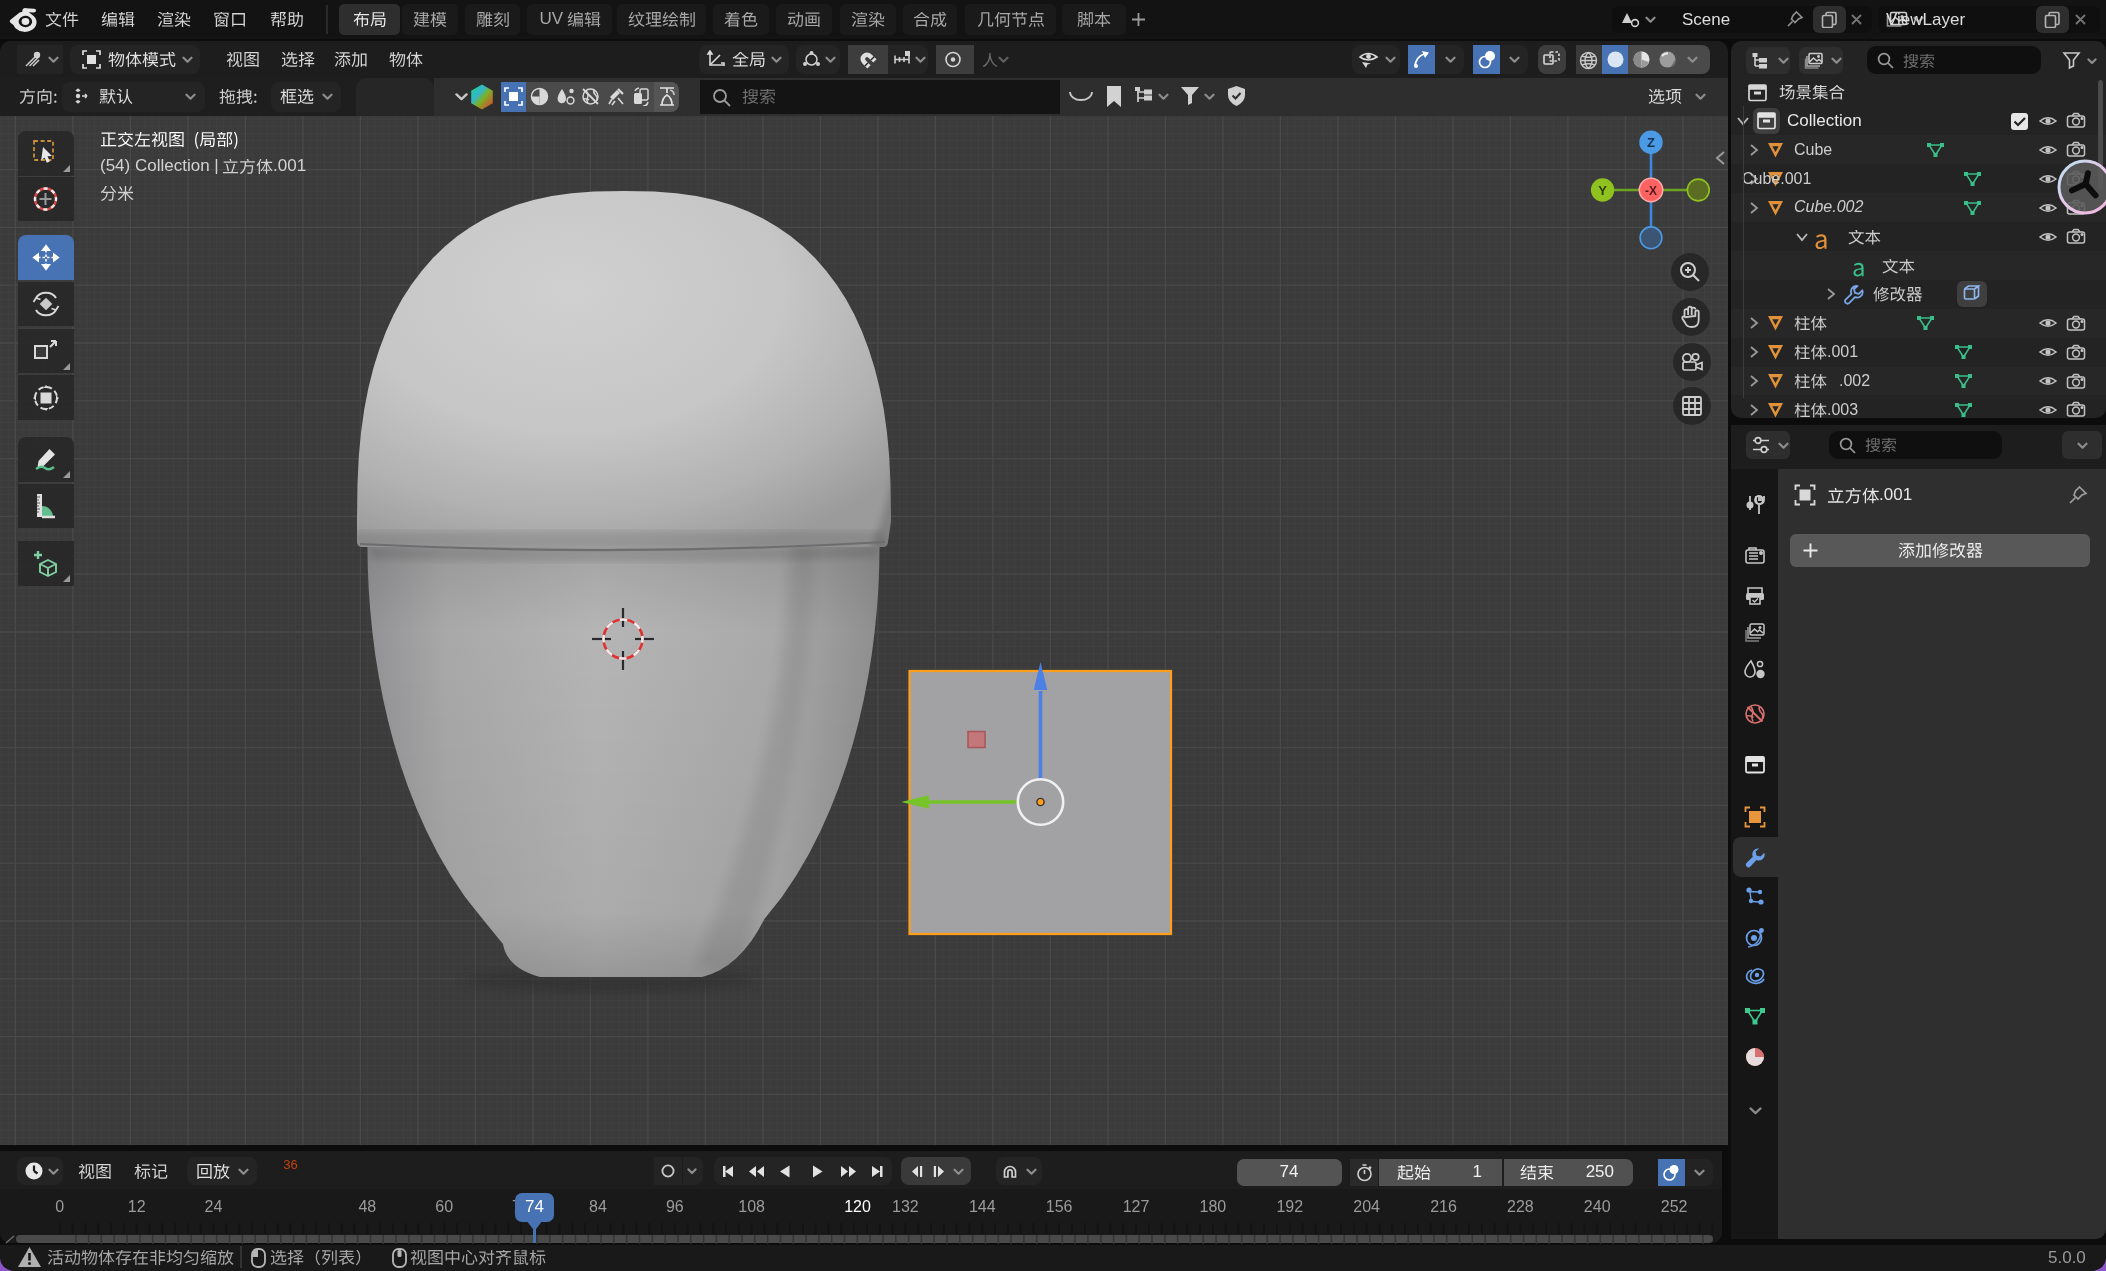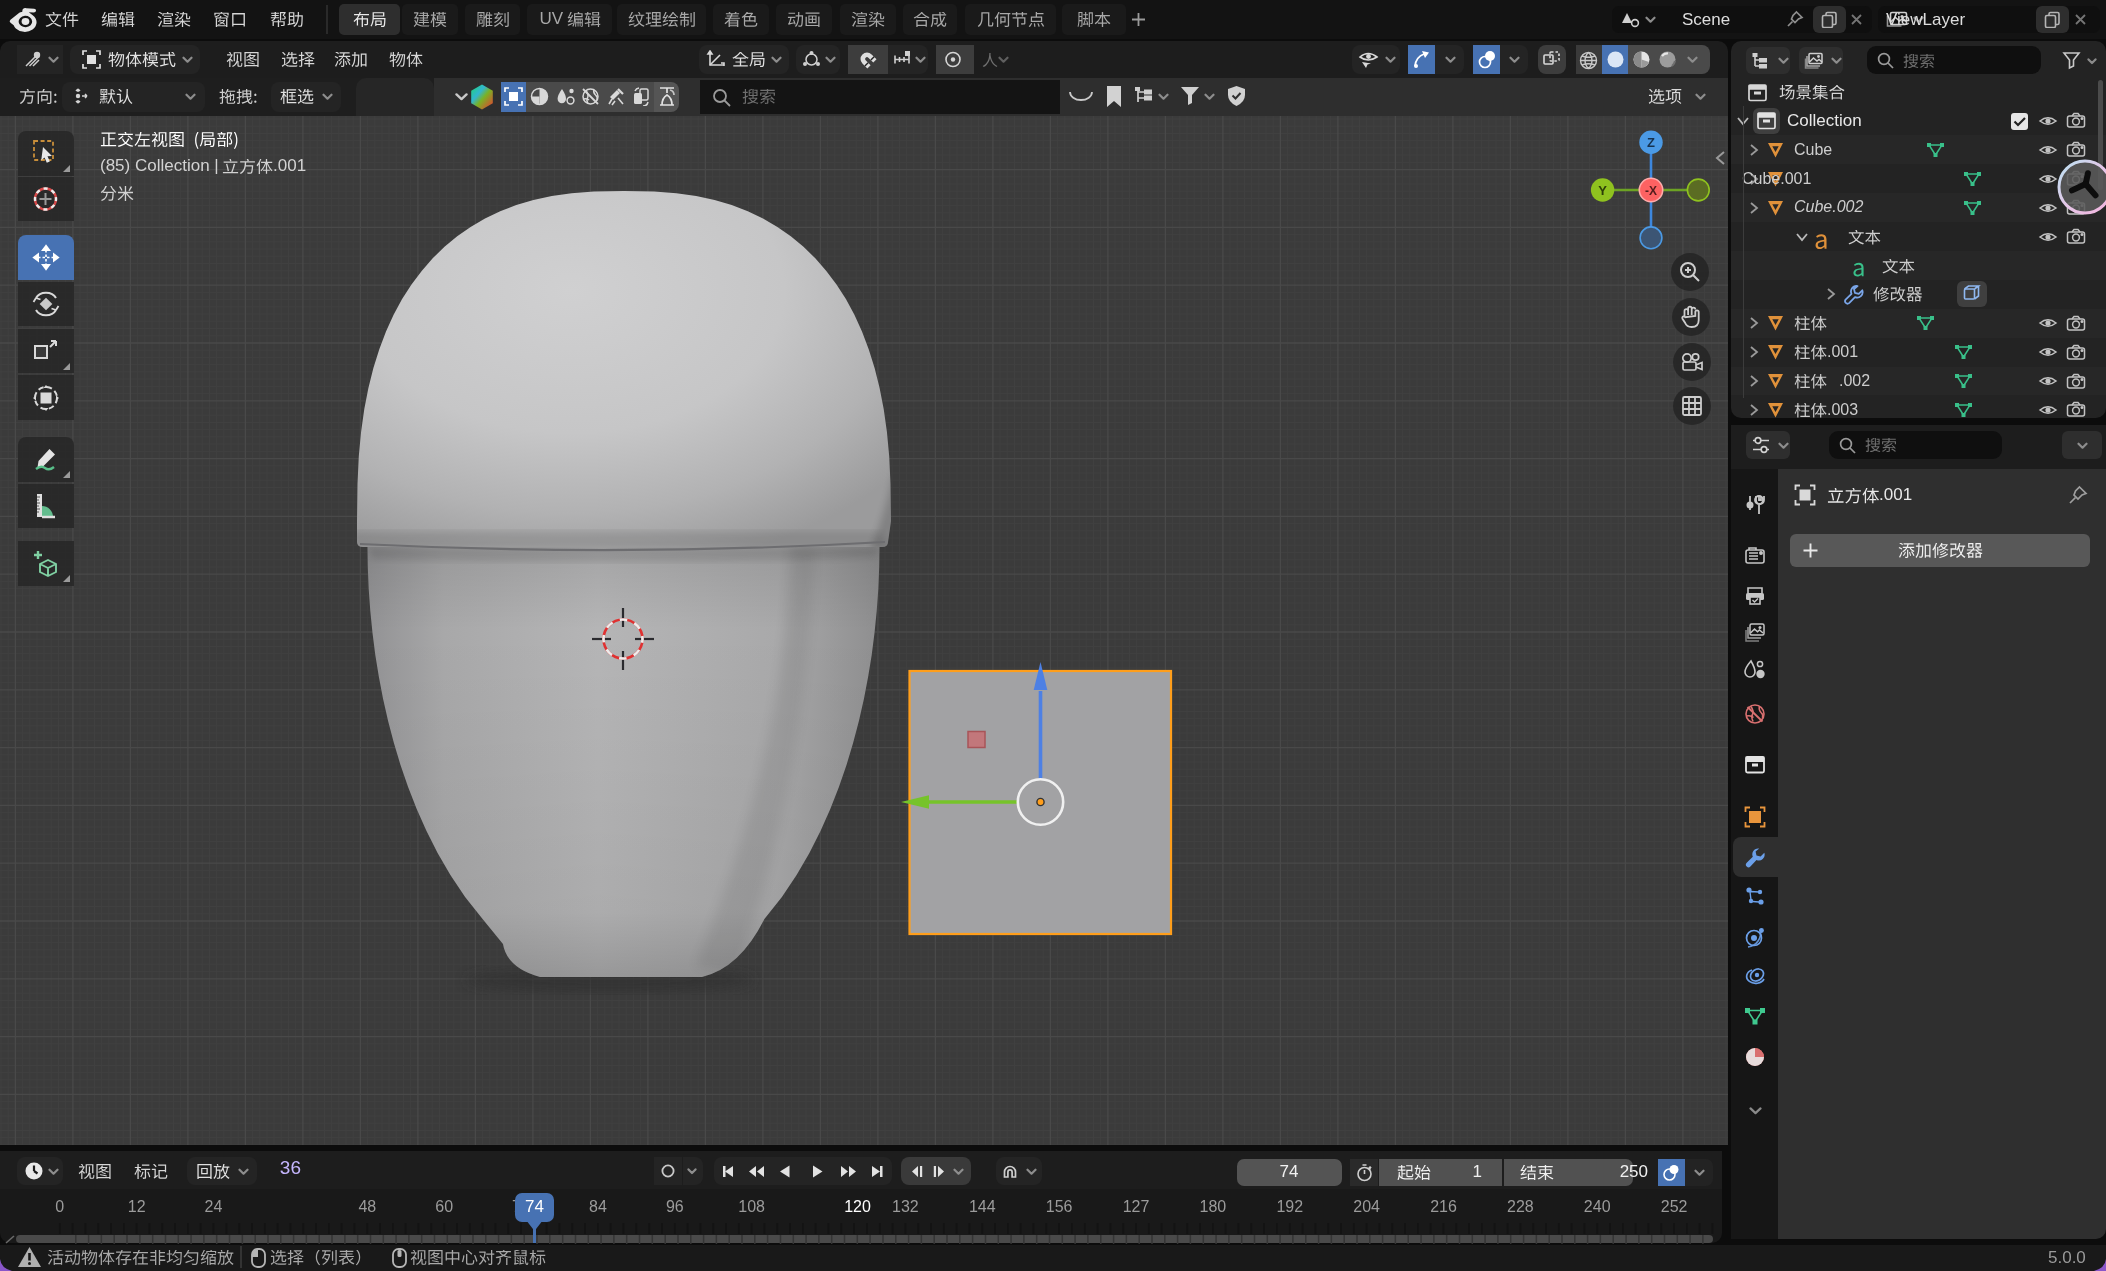--- a/index.html
+++ b/index.html
@@ -702,21 +702,21 @@
       <use href="#c4ea4" x="1000"></use>
       <use href="#c5de6" x="2000"></use>
       <use href="#c89c6" x="3000"></use>
       <use href="#c56fe" x="4000"></use>
       <use href="#c0028" x="5500"></use>
       <use href="#c5c40" x="5838"></use>
       <use href="#c90e8" x="6838"></use>
       <use href="#c0029" x="7838"></use>
     </g>
   </svg>
-<div class="txt" style="left:100.0px;top:155.5px;font-size:17px;color:#d2d2d2;font-weight:400;">(85) Collection |</div>
+<div class="txt" style="left:100.0px;top:155.5px;font-size:17px;color:#d2d2d2;font-weight:400;">(54) Collection |</div>
 <svg class="ab" style="left:222.0px;top:158.9px" width="51.0" height="17.0" viewBox="0 -800 3000 1000">
     <g transform="scale(1,-1)" fill="#d2d2d2">
       <use href="#c7acb" x="0"></use>
       <use href="#c65b9" x="1000"></use>
       <use href="#c4f53" x="2000"></use>
     </g>
   </svg>
 <div class="txt" style="left:273.0px;top:155.5px;font-size:17px;color:#d2d2d2;font-weight:400;">.001</div>
 <svg class="ab" style="left:100.0px;top:185.9px" width="34.0" height="17.0" viewBox="0 -800 2000 1000">
     <g transform="scale(1,-1)" fill="#d2d2d2">
@@ -1519,36 +1519,36 @@
     </g>
   </svg>
 <div class="txt" style="left:1482.0px;top:1161.5px;font-size:17px;color:#f0f0f0;font-weight:400;transform:translateX(-100%);">1</div>
 <div class="ab" style="left:1504.0px;top:1159.0px;width:129.0px;height:27.0px;background:#515151;border-radius:0 7px 7px 0px;"></div>
 <svg class="ab" style="left:1520.0px;top:1164.9px" width="34.0" height="17.0" viewBox="0 -800 2000 1000">
     <g transform="scale(1,-1)" fill="#f0f0f0">
       <use href="#c7ed3" x="0"></use>
       <use href="#c675f" x="1000"></use>
     </g>
   </svg>
-<div class="txt" style="left:1614.0px;top:1161.5px;font-size:17px;color:#f0f0f0;font-weight:400;transform:translateX(-100%);margin-left:34px;">250</div>
+<div class="txt" style="left:1614.0px;top:1161.5px;font-size:17px;color:#f0f0f0;font-weight:400;transform:translateX(-100%);">250</div>
 <div class="ab" style="left:1658.0px;top:1159.0px;width:27.0px;height:27.0px;background:#4772b3;border-radius:7px 0 0 7pxpx;"></div>
 <svg class="ab" style="left:1662.0px;top:1163.0px" width="19.0" height="19.0" viewBox="0 0 19 19">
     <g fill="none" stroke="#fff" stroke-width="1.6">
       <circle cx="7.5" cy="11.5" r="5.5"></circle>
       <circle cx="12" cy="6.5" r="4.5" fill="#fff" stroke="none"></circle>
     </g>
   </svg>
 <div class="ab" style="left:1685.0px;top:1159.0px;width:28.0px;height:27.0px;background:#232323;border-radius:0 7px 7px 0px;"></div>
 <svg class="ab" style="left:1693.5px;top:1166.5px" width="11.0" height="11.0" viewBox="0 0 11 11">
     <path d="M1.5 3.74 L5.5 7.7 L9.5 3.74" stroke="#8d8d8d" stroke-width="2.2" fill="none" stroke-linecap="round" stroke-linejoin="round"></path>
   </svg>
 <div class="txt" style="left:59.8px;top:1197.8px;font-size:16px;color:#9b9b9b;font-weight:400;transform:translateX(-50%);">0</div>
 <div class="txt" style="left:136.7px;top:1197.8px;font-size:16px;color:#9b9b9b;font-weight:400;transform:translateX(-50%);">12</div>
 <div class="txt" style="left:213.5px;top:1197.8px;font-size:16px;color:#9b9b9b;font-weight:400;transform:translateX(-50%);">24</div>
-<div class="txt" style="left:290.4px;top:1157px;font-size:19px;color:#c4b5fd;font-weight:400;transform:translateX(-50%);">36</div>
+<div class="txt" style="left:290.4px;top:1157px;font-size:13px;color:#c2410c;font-weight:400;transform:translateX(-50%);">36</div>
 <div class="txt" style="left:367.3px;top:1197.8px;font-size:16px;color:#9b9b9b;font-weight:400;transform:translateX(-50%);">48</div>
 <div class="txt" style="left:444.2px;top:1197.8px;font-size:16px;color:#9b9b9b;font-weight:400;transform:translateX(-50%);">60</div>
 <div class="txt" style="left:521.0px;top:1197.8px;font-size:16px;color:#9b9b9b;font-weight:400;transform:translateX(-50%);">72</div>
 <div class="txt" style="left:597.9px;top:1197.8px;font-size:16px;color:#9b9b9b;font-weight:400;transform:translateX(-50%);">84</div>
 <div class="txt" style="left:674.8px;top:1197.8px;font-size:16px;color:#9b9b9b;font-weight:400;transform:translateX(-50%);">96</div>
 <div class="txt" style="left:751.6px;top:1197.8px;font-size:16px;color:#9b9b9b;font-weight:400;transform:translateX(-50%);">108</div>
 <div class="txt" style="left:828.5px;top:1197.8px;font-size:16px;color:#ffffff;font-weight:400;transform:translateX(-50%);margin-left:29px;">120</div>
 <div class="txt" style="left:905.4px;top:1197.8px;font-size:16px;color:#9b9b9b;font-weight:400;transform:translateX(-50%);">132</div>
 <div class="txt" style="left:982.3px;top:1197.8px;font-size:16px;color:#9b9b9b;font-weight:400;transform:translateX(-50%);">144</div>
 <div class="txt" style="left:1059.1px;top:1197.8px;font-size:16px;color:#9b9b9b;font-weight:400;transform:translateX(-50%);">156</div>

